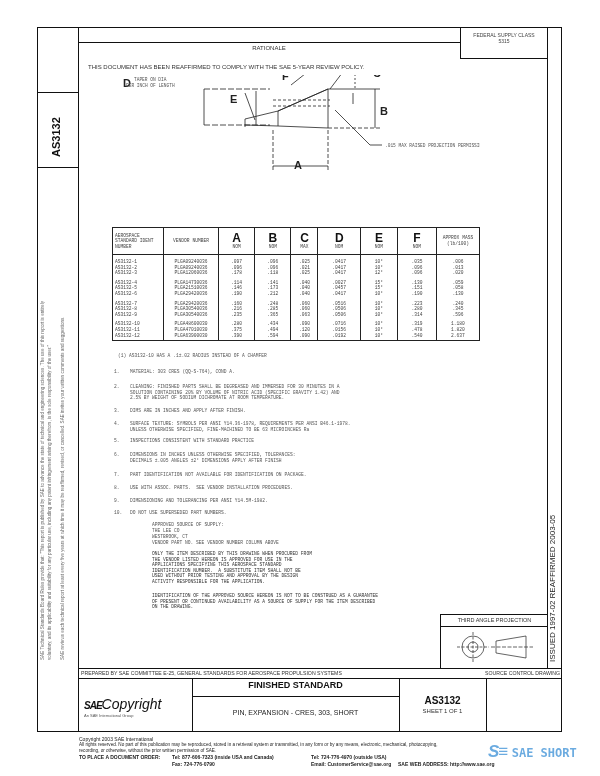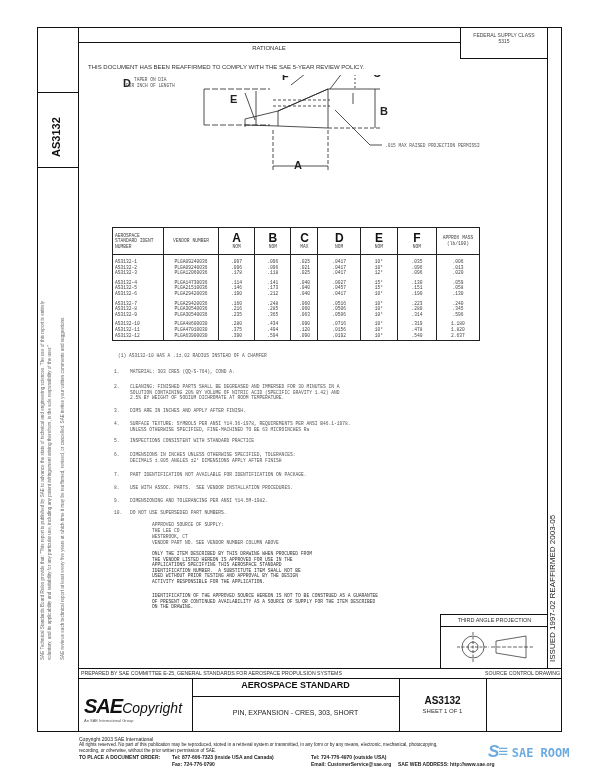--- a/index.html
+++ b/index.html
@@ -293,35 +293,35 @@
 <div class="abs" style="left:81px;top:670px;font-size:5.2px;color:#333;white-space:nowrap;">PREPARED BY SAE COMMITTEE E-25, GENERAL STANDARDS FOR AEROSPACE PROPULSION SYSTEMS</div>
 <div class="abs" style="left:485px;top:670px;font-size:5.2px;color:#333;white-space:nowrap;">SOURCE CONTROL DRAWING</div>
 <div class="line" style="left:78px;top:678px;width:484px;height:1px;"></div>
 <div class="line" style="left:37px;top:731px;width:525px;height:1px;"></div>
 <div class="line" style="left:192px;top:678px;width:1px;height:53px;"></div>
 <div class="line" style="left:399px;top:678px;width:1px;height:53px;"></div>
 <div class="line" style="left:486px;top:678px;width:1px;height:53px;"></div>
 <div class="line" style="left:192px;top:696px;width:207px;height:1px;"></div>
 
 <div class="abs" style="left:84px;top:695px;white-space:nowrap;">
-  <span style="font-size:20px;font-weight:bold;font-style:italic;letter-spacing:-1px;">SAE</span><span style="font-size:14px;font-style:italic;">Copyright</span>
+  <span style="font-size:10px;font-weight:bold;font-style:italic;letter-spacing:-1px;">SAE</span><span style="font-size:14px;font-style:italic;">Copyright</span>
   <div style="font-size:4px;color:#555;line-height:5px;">An SAE International Group</div>
 </div>
 
-<div class="abs" style="left:192px;top:680px;width:207px;text-align:center;font-size:9px;font-weight:bold;">AEROSPACE STANDARD</div>
+<div class="abs" style="left:192px;top:680px;width:207px;text-align:center;font-size:9px;font-weight:bold;">FINISHED STANDARD</div>
 <div class="abs" style="left:192px;top:709px;width:207px;text-align:center;font-size:7px;color:#222;">PIN, EXPANSION - CRES, 303, SHORT</div>
 <div class="abs" style="left:399px;top:695px;width:87px;text-align:center;font-size:10px;font-weight:bold;">AS3132</div>
 <div class="abs" style="left:399px;top:708px;width:87px;text-align:center;font-size:6px;color:#333;">SHEET 1 OF 1</div>
 
 <div class="foot" style="top:736px;">Copyright 2003 SAE International</div>
 <div class="foot" style="top:742px;font-size:4.6px;">All rights reserved. No part of this publication may be reproduced, stored in a retrieval system or transmitted, in any form or by any means, electronic, mechanical, photocopying,</div>
 <div class="foot" style="top:748px;font-size:4.6px;">recording, or otherwise, without the prior written permission of SAE.</div>
 <div class="foot" style="top:754px;font-weight:bold;">TO PLACE A DOCUMENT ORDER:</div>
 <div class="foot" style="top:754px;left:172px;font-weight:bold;">Tel: 877-606-7323 (inside USA and Canada)</div>
 <div class="foot" style="top:761px;left:172px;font-weight:bold;">Fax: 724-776-0790</div>
 <div class="foot" style="top:754px;left:311px;font-weight:bold;">Tel: 724-776-4970 (outside USA)</div>
 <div class="foot" style="top:761px;left:311px;font-weight:bold;">Email: CustomerService@sae.org</div>
 <div class="foot" style="top:761px;left:398px;font-weight:bold;">SAE WEB ADDRESS: http://www.sae.org</div>
 
 <div class="abs" style="left:488px;top:742px;white-space:nowrap;opacity:0.75;">
   <span style="display:inline-block;font-size:17px;font-weight:bold;font-style:italic;color:#3a8fd6;letter-spacing:-1px;">S≡</span>
-  <span style="font-family:'DejaVu Sans Mono',monospace;font-size:12px;font-weight:bold;color:#3a8fd6;">SAE ROOM</span>
+  <span style="font-family:'DejaVu Sans Mono',monospace;font-size:12px;font-weight:bold;color:#3a8fd6;">SAE SHORT</span>
 </div>
 
 </body></html>

